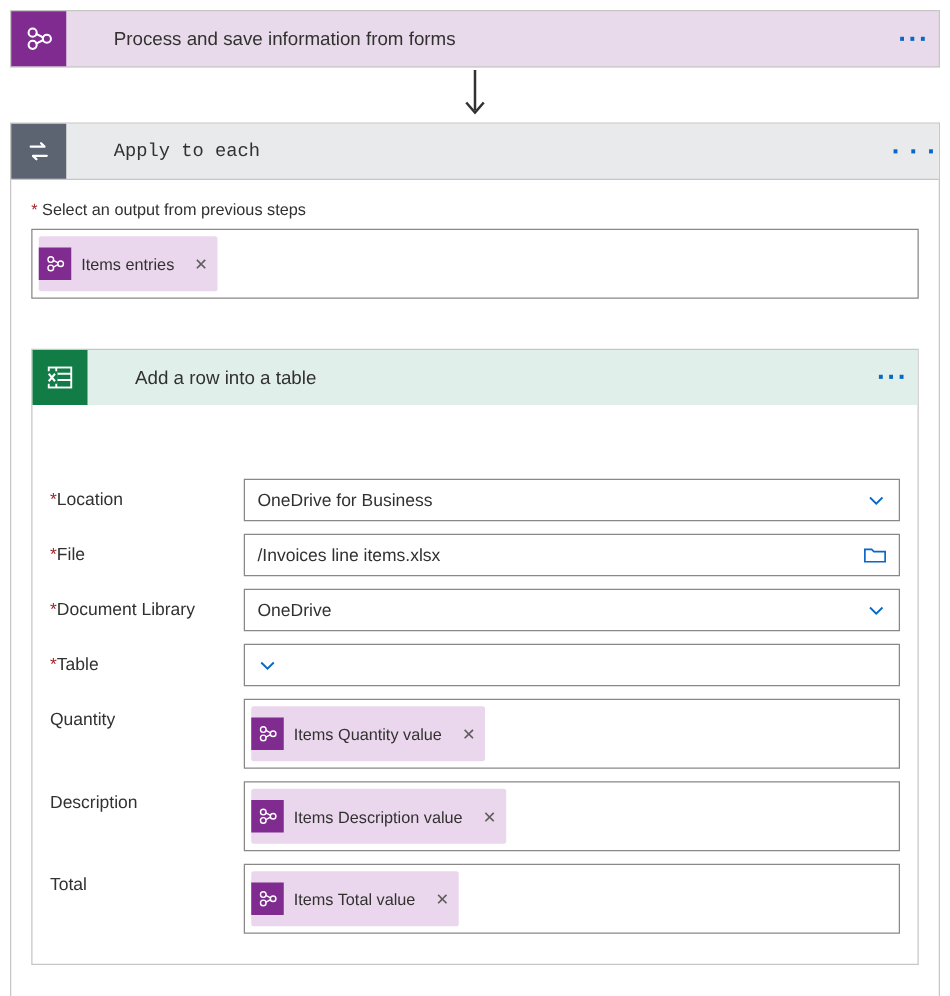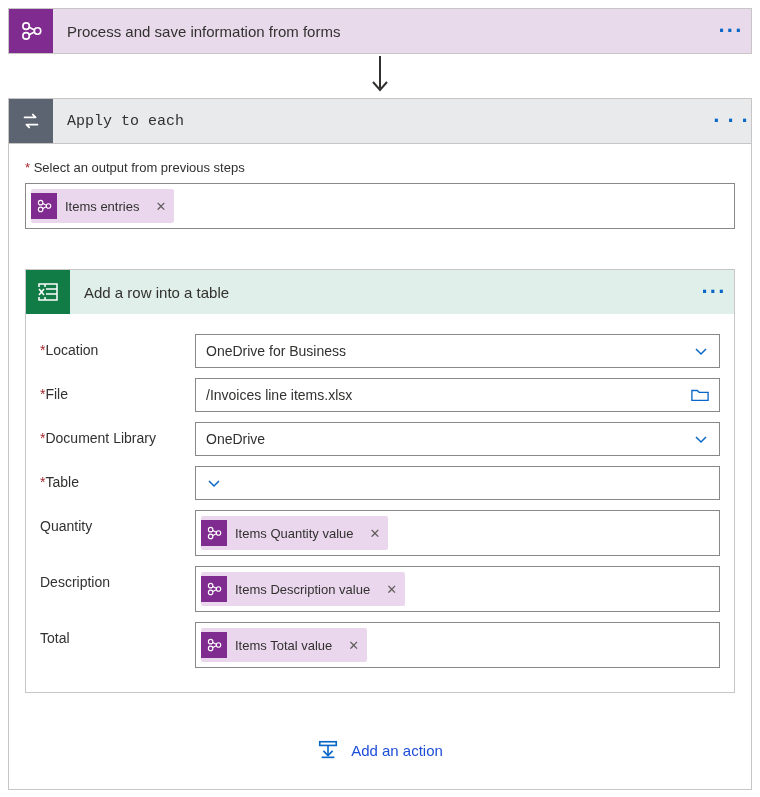--- a/index.html
+++ b/index.html
@@ -43,20 +43,21 @@
     flex-shrink: 0;
     color: #fff;
   }
   .ai-process { background: #802b8f; }
   .ai-apply { background: #5b6470; }
   .ai-excel { background: #127c47; }
   .action-title {
     flex: 1;
     padding: 0 14px;
     font-size: 15px;
+    margin-left: 24px;
   }
   .ellipsis-btn {
     width: 40px;
     height: 40px;
     display: flex;
     align-items: center;
     justify-content: center;
     cursor: pointer;
     color: #0968c7;
     font-size: 22px;
@@ -85,21 +86,21 @@
     min-height: 34px;
     padding: 3px;
     display: flex;
     align-items: center;
   }
   .token {
     display: inline-flex;
     align-items: center;
     background: #ead7ed;
     border-radius: 2px;
-    height: 34px;
+    height: 44px;
     margin: 2px;
     font-size: 13px;
   }
   .token-icon {
     width: 26px;
     height: 26px;
     background: #802b8f;
     display: flex;
     align-items: center;
     justify-content: center;
@@ -110,21 +111,21 @@
     padding: 0 8px;
     color: #605e5c;
     cursor: pointer;
     font-size: 13px;
   }
   
   .nested-card {
     margin-top: 40px;
     border: 1px solid #c8c6c4;
   }
-  .nested-body { padding: 10px 14px 14px 14px; }
+  .nested-body { padding: 10px 14px 14px 14px; margin-top: 39px; }
   .form-row {
     display: flex;
     align-items: flex-start;
     margin: 10px 0;
   }
   .form-label {
     width: 155px;
     padding-top: 8px;
     font-size: 14px;
     color: #323130;

